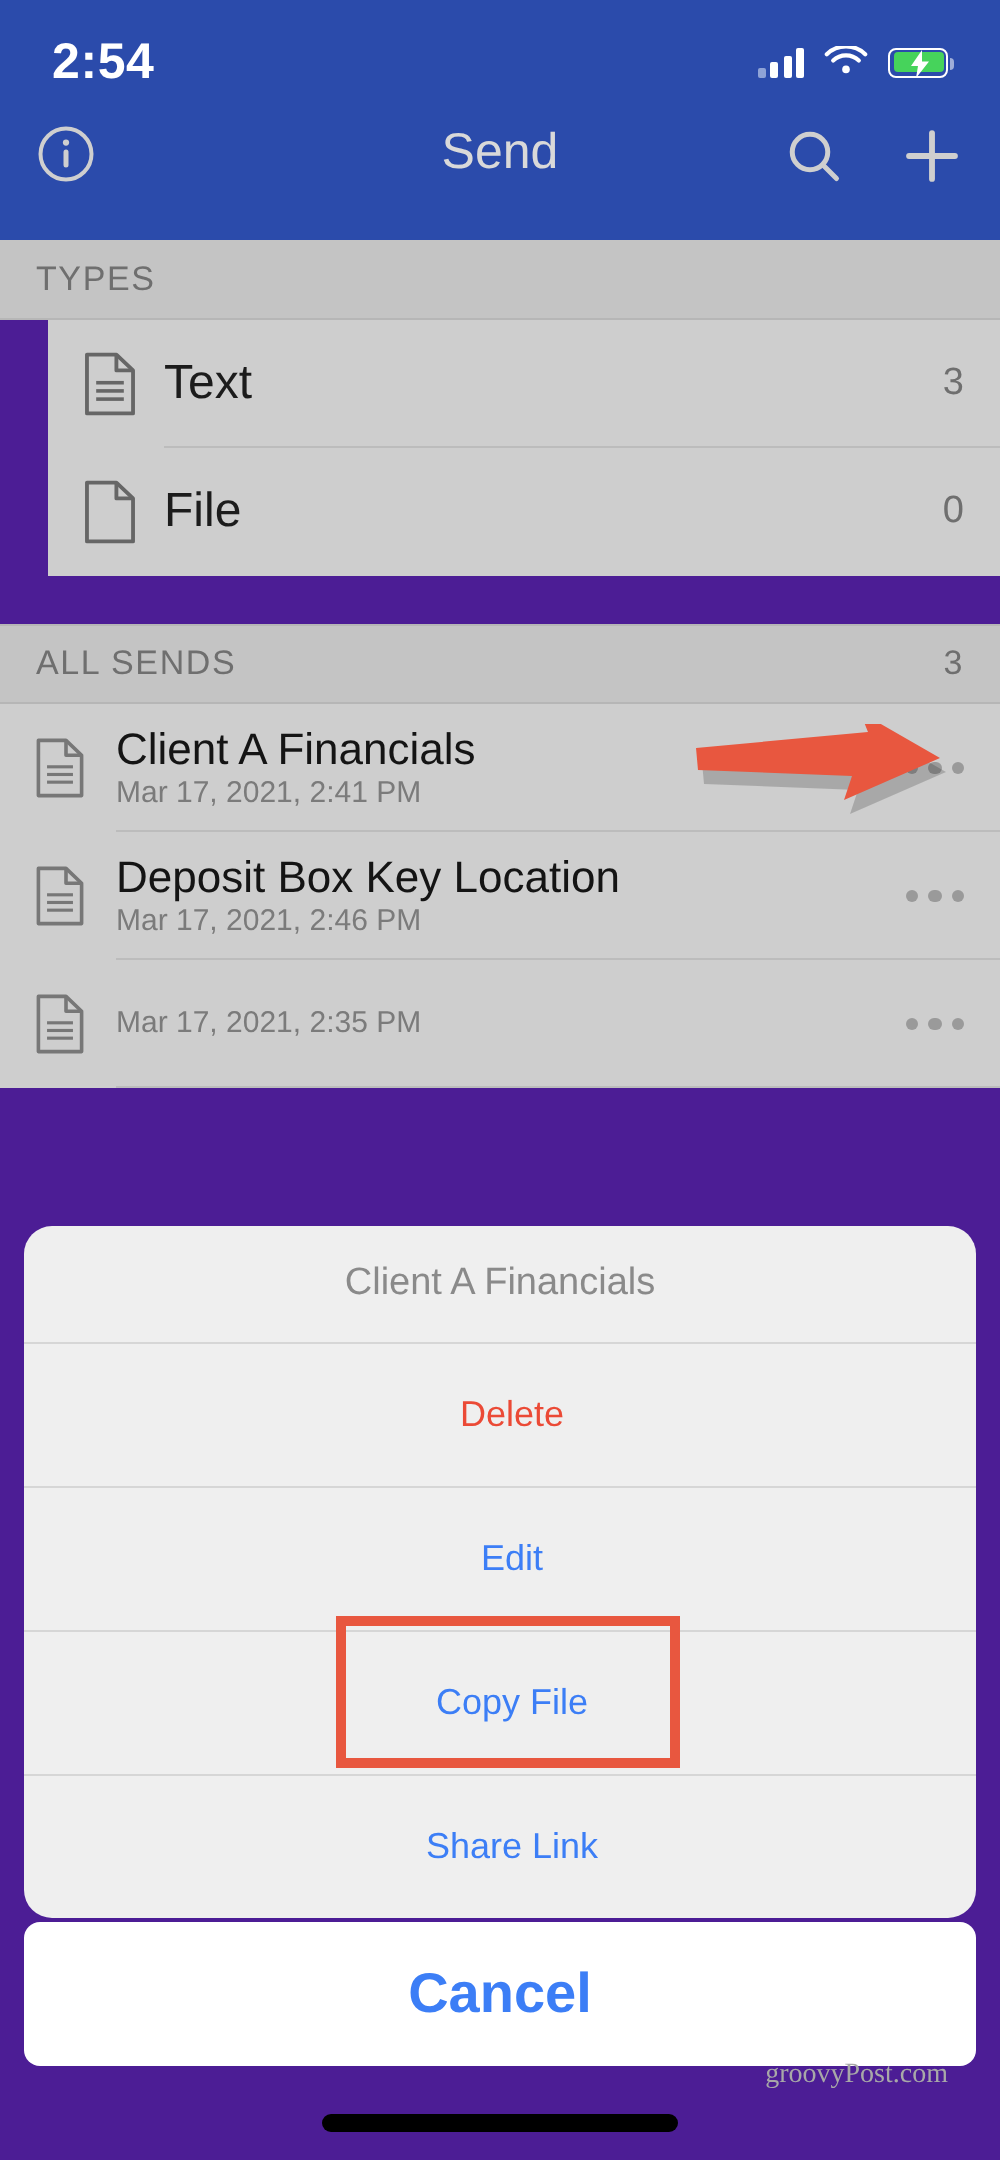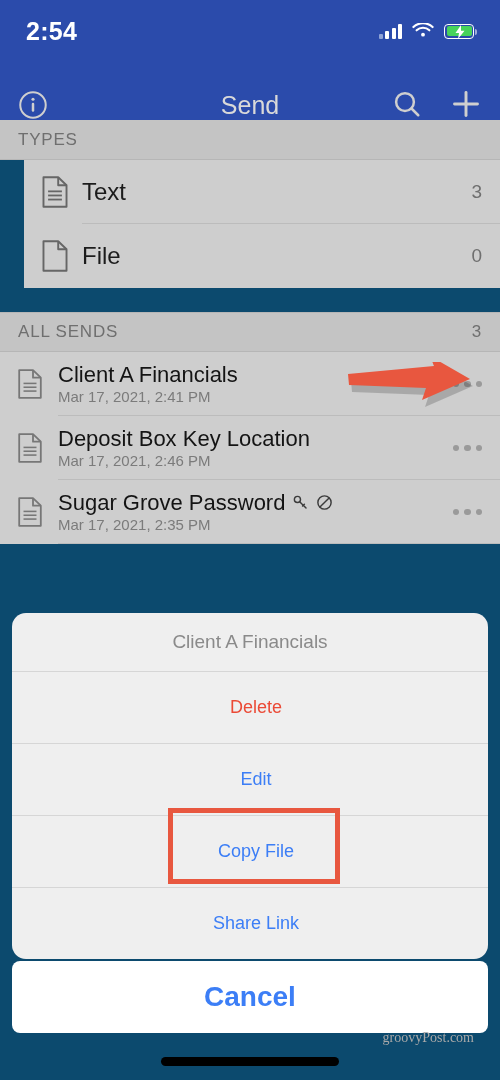--- a/index.html
+++ b/index.html
@@ -2,21 +2,21 @@
 <html><head>
 <meta charset="utf-8">
 <style>
   * { box-sizing: border-box; margin: 0; padding: 0; }
   html, body {
     width: 500px; height: 1080px;
     background: #cecece;
     font-family: "Liberation Sans", sans-serif;
     overflow: hidden;
   }
-  .phone { position: relative; width: 500px; height: 1080px; background: #0c4a6e; }
+  .phone { position: relative; width: 500px; height: 1080px; background: #4c1d95; }
 
   
   .statusbar {
     position: absolute; top: 0; left: 0; right: 0; height: 62px;
     background: #2B4BAB;
     display: flex; align-items: center; justify-content: space-between;
     padding: 0 26px;
   }
   .clock { color: #fff; font-size: 25px; font-weight: 600; letter-spacing: .3px; }
   .status-right { display: flex; align-items: center; gap: 10px; }
@@ -32,21 +32,21 @@
   }
   .batt::after {
     content: ""; position: absolute; right: -4px; top: 4px;
     width: 2.5px; height: 6px; background: rgba(255,255,255,.55); border-radius: 0 2px 2px 0;
   }
   .batt-fill { height: 100%; width: 100%; background: #46d35b; border-radius: 2px; }
 
   
   .navbar {
     position: absolute; top: 62px; left: 0; right: 0; height: 58px;
-    background: #2B4BAB; display: flex; align-items: flex-end;
+    background: #2B4BAB; display: flex; align-items: flex-start;
     padding: 0 18px;
   }
   .nav-title {
     position: absolute; left: 0; right: 0; text-align: center;
     color: #d9d9d9; font-size: 25px; font-weight: 500;
   }
   .nav-left { display: flex; align-items: center; z-index: 2; }
   .nav-right { margin-left: auto; display: flex; align-items: center; gap: 28px; z-index: 2; }
   .icon-btn { display: flex; align-items: center; justify-content: center; }
 
@@ -259,32 +259,20 @@
       <div class="row-ico">
         <svg width="24" height="30" viewBox="0 0 20 25">
           <path d="M1 1h11.5L19 7.2V24H1z" fill="none" stroke="#777" stroke-width="1.5" stroke-linejoin="round"></path>
           <path d="M12.5 1v6.2H19" fill="none" stroke="#777" stroke-width="1.5" stroke-linejoin="round"></path>
           <line x1="4.6" y1="12" x2="15.4" y2="12" stroke="#777" stroke-width="1.3"></line>
           <line x1="4.6" y1="15.2" x2="15.4" y2="15.2" stroke="#777" stroke-width="1.3"></line>
           <line x1="4.6" y1="18.4" x2="15.4" y2="18.4" stroke="#777" stroke-width="1.3"></line>
         </svg>
       </div>
       <div class="send-text">
-        <div class="send-title">
-          <span>Sugar Grove Password</span>
-          <svg width="17" height="17" viewBox="0 0 20 20">
-            <circle cx="6.4" cy="6.4" r="3.6" fill="none" stroke="#3b3b3b" stroke-width="1.7"></circle>
-            <line x1="9" y1="9" x2="16.5" y2="16.5" stroke="#3b3b3b" stroke-width="1.7" stroke-linecap="round"></line>
-            <line x1="12.4" y1="14.2" x2="14.6" y2="12" stroke="#3b3b3b" stroke-width="1.7" stroke-linecap="round"></line>
-          </svg>
-          <svg width="17" height="17" viewBox="0 0 20 20">
-            <circle cx="10" cy="10" r="7.8" fill="none" stroke="#3b3b3b" stroke-width="1.7"></circle>
-            <line x1="4.9" y1="15.1" x2="15.1" y2="4.9" stroke="#3b3b3b" stroke-width="1.7" stroke-linecap="round"></line>
-          </svg>
-        </div>
         <div class="send-date">Mar 17, 2021, 2:35 PM</div>
       </div>
       <div class="dots">
           <span></span>
           <span></span>
           <span></span>
         </div>
     </div>
   </div>
 

